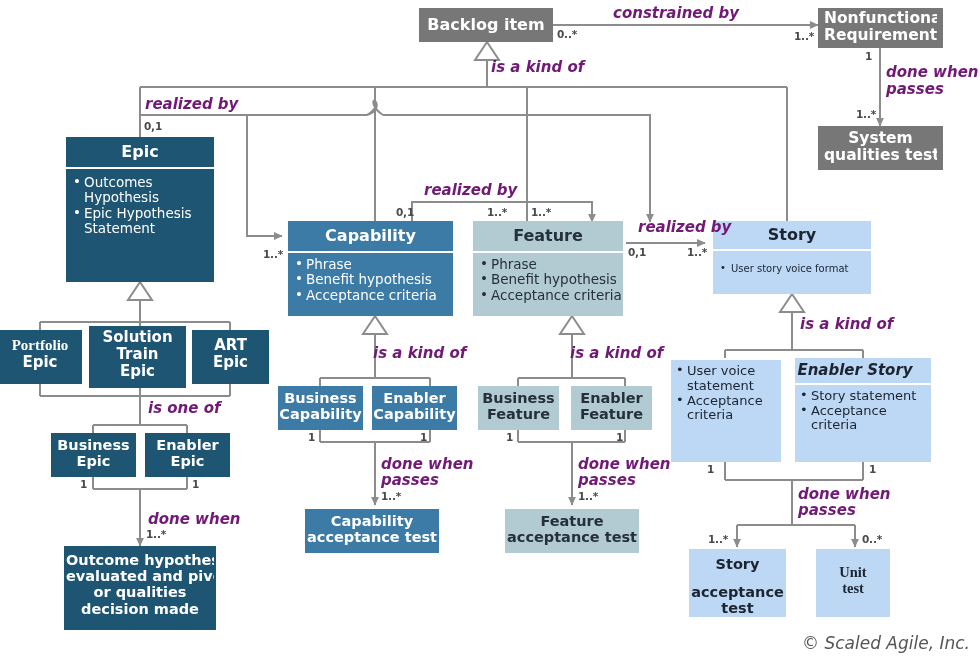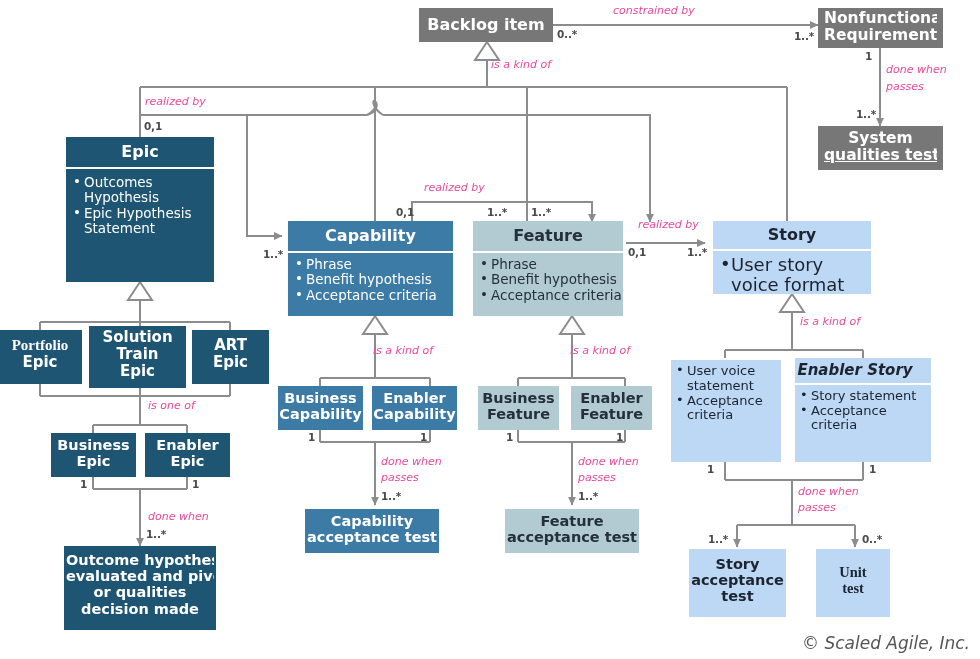--- a/index.html
+++ b/index.html
@@ -78,23 +78,23 @@
     align-items: center;
     justify-content: center;
   }
   .node.plain .hdr {
     width: 100%;
   }
 
   .edge-label {
     position: absolute;
     font-style: italic;
-    font-weight: normal;
-    color: #ec4899;
-    font-size: 11px;
+    font-weight: bold;
+    color: #701a75;
+    font-size: 15px;
     line-height: 1.12;
     white-space: nowrap;
     z-index: 6;
   }
   .mult {
     position: absolute;
     font-size: 10.5px;
     font-weight: bold;
     color: #4a4a4a;
     white-space: nowrap;
@@ -219,21 +219,21 @@
     <div class="hdr" style="font-size:16px;">Backlog item</div>
   </div>
 
   <div class="node p-gray" style="left:818px; top:8px; width:125px; height:40px; padding:2px 6px 0 6px;">
     <div class="hdr" style="font-size:15.5px;">Nonfunctional</div>
     <div class="hdr" style="font-size:15.5px;">Requirement</div>
   </div>
 
   <div class="node p-gray" style="left:818px; top:126px; width:125px; height:44px; padding:4px 6px 0 6px;">
     <div class="hdr" style="font-size:15.5px;">System</div>
-    <div class="hdr" style="font-size:15.5px;text-decoration:underline;">qualities test</div>
+    <div class="hdr" style="font-size:15.5px;">qualities test</div>
   </div>
 
   <div class="node p-navy" style="left:66px; top:137px; width:148px; height:145px;">
     <div class="hdr" style="font-size:16px; padding:6px 4px 6px 4px;">Epic</div>
     <div class="sep"></div>
     <div class="body" style="font-size:13.5px; padding:6px 4px 0 7px;">
       <ul>
         <li>Outcomes Hypothesis</li>
         <li>Epic Hypothesis Statement</li>
       </ul>
@@ -323,21 +323,21 @@
   </div>
 
   <div class="node p-teal" style="left:505px; top:509px; width:134px; height:44px; padding:4px 2px 0 2px;">
     <div class="hdr" style="font-size:14.5px;">Feature</div>
     <div class="hdr" style="font-size:14.5px;">acceptance test</div>
   </div>
 
   <div class="node p-lblue" style="left:713px; top:221px; width:158px; height:73px;">
     <div class="hdr" style="font-size:16px; padding:5px 4px 5px 4px;">Story</div>
     <div class="sep"></div>
-    <div class="body" style="font-size:18px; padding:4px 16px 0 7px;">
+    <div class="body" style="font-size:10px; padding:4px 16px 0 7px;margin-top:8px;">
       <ul>
         <li>User story voice format</li>
       </ul>
     </div>
   </div>
 
   <div class="node p-lblue" style="left:671px; top:358px; width:110px; height:104px;">
     <div class="sep"></div>
     <div class="body" style="font-size:13px; padding:4px 2px 0 5px;">
       <ul>
@@ -353,21 +353,21 @@
     <div class="body" style="font-size:13px; padding:4px 2px 0 5px;">
       <ul>
         <li>Story statement</li>
         <li>Acceptance criteria</li>
       </ul>
     </div>
   </div>
 
   <div class="node p-lblue" style="left:689px; top:549px; width:97px; height:68px; padding:7px 2px 0 2px;">
     <div class="hdr" style="font-size:14.5px;">Story</div>
-    <div class="hdr" style="font-size:14.5px;">acceptance</div>
+    <div class="hdr" style="font-size:14.5px;margin-top:12px;">acceptance</div>
     <div class="hdr" style="font-size:14.5px;">test</div>
   </div>
 
   <div class="node p-lblue" style="left:816px; top:549px; width:74px; height:68px; padding:15px 2px 0 2px;font-family:Liberation Serif, serif;">
     <div class="hdr" style="font-size:14.5px;">Unit</div>
     <div class="hdr" style="font-size:14.5px;">test</div>
   </div>
 
   <div class="edge-label" style="left:613px; top:5px;">constrained by</div>
 

